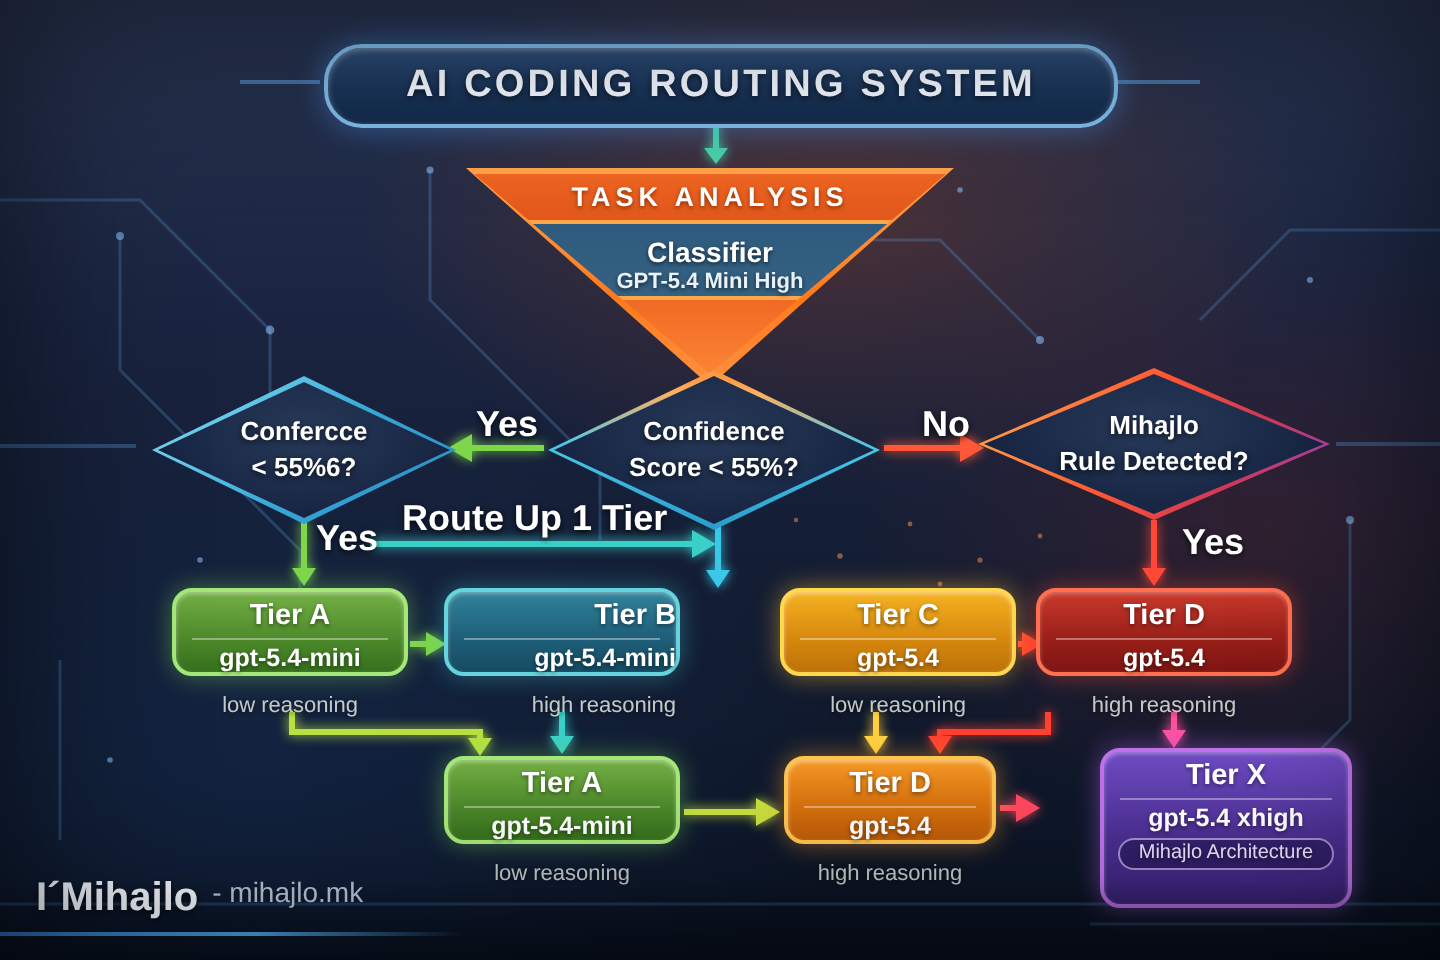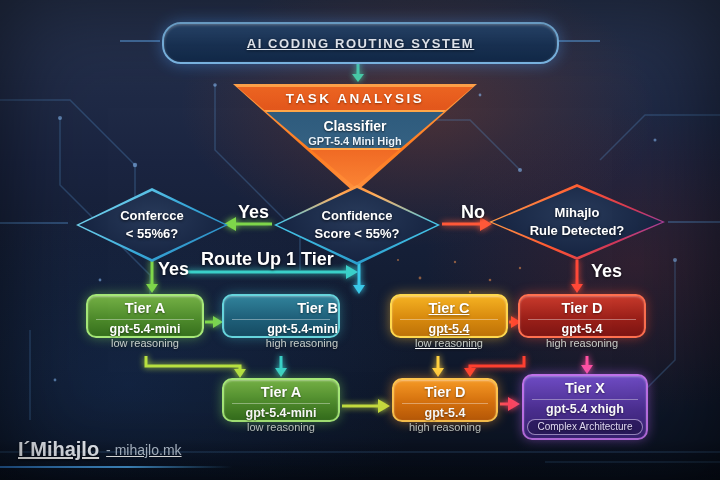--- a/index.html
+++ b/index.html
@@ -16,23 +16,22 @@
   #stage::after{content:"";position:absolute;inset:0;pointer-events:none;
     box-shadow:inset 0 0 90px rgba(0,0,0,.55);}
   .abs{position:absolute;}
   
   .title-box{
     left:162px;top:22px;width:393px;height:38px;border-radius:19px;
     border:2px solid #7db9e8;
     background:linear-gradient(180deg,#2c4d78 0%,#1a3458 55%,#122a4a 100%);
     box-shadow:0 0 16px rgba(80,160,255,.45), inset 0 1px 3px rgba(255,255,255,.35);
     display:flex;align-items:center;justify-content:center;
-    font-size:13px;font-weight:bold;letter-spacing:1.6px;color:#f2f7ff;
+    font-size:19px;font-weight:bold;letter-spacing:1.6px;color:#f2f7ff;
     text-shadow:0 1px 3px rgba(0,0,0,.6);
-    text-decoration:underline;
   }
   
   .tri-out{left:233px;top:84px;width:244px;height:109px;
     clip-path:polygon(0 0,100% 0,50% 100%);
     background:linear-gradient(180deg,#ffa24a,#ff7a1e 60%,#ff9240);
     filter:drop-shadow(0 0 9px rgba(255,120,25,.85));}
   .tri-in{left:4px;top:3px;right:4px;bottom:6px;position:absolute;
     clip-path:polygon(0 0,100% 0,50% 100%);
     background:linear-gradient(180deg,
       #ee6522 0,#e2571c 23px,
@@ -62,47 +61,47 @@
   .d-label{position:absolute;inset:0;display:flex;flex-direction:column;
     align-items:center;justify-content:center;line-height:1.35;
     font-size:13px;font-weight:bold;color:#fff;text-shadow:0 1px 3px rgba(0,0,0,.7);}
   
   .tier{position:absolute;height:44px;border-radius:10px;border:2px solid;
     box-sizing:border-box;text-align:center;line-height:1.15;
     text-shadow:0 1px 2px rgba(0,0,0,.45);}
   .tier .tier-head{font-size:14.5px;font-weight:bold;margin-top:4px;color:#fff;}
   .tier .tier-rule{height:1px;margin:2px 8px 2px;background:rgba(255,255,255,.38);}
   .tier .tier-model{font-size:12.5px;font-weight:bold;color:#fff;}
-  .tier .tier-sub{font-size:11px;color:rgba(240,246,238,.8);margin-top:1px;}
+  .tier .tier-sub{font-size:11px;color:rgba(240,246,238,.8);margin-top:11px;}
   .t-green{background:linear-gradient(180deg,#74b045 0%,#4f8c2c 55%,#36701d);
     border-color:#a6e878;box-shadow:0 0 12px rgba(130,220,90,.45), inset 0 1px 2px rgba(255,255,255,.4);}
   .t-teal{background:linear-gradient(180deg,#31839b 0%,#1f607a 55%,#154b62);
     border-color:#66d4dc;box-shadow:0 0 12px rgba(70,200,210,.4), inset 0 1px 2px rgba(255,255,255,.35);text-align:right;}
   .t-gold{background:linear-gradient(180deg,#f5b222 0%,#d88a0e 55%,#bd7208);
-    border-color:#ffd84e;box-shadow:0 0 12px rgba(255,190,50,.5), inset 0 1px 2px rgba(255,255,255,.45);text-decoration:underline;}
+    border-color:#ffd84e;box-shadow:0 0 12px rgba(255,190,50,.5), inset 0 1px 2px rgba(255,255,255,.45);}
   .t-red{background:linear-gradient(180deg,#c93a2c 0%,#9c2019 55%,#7e1513);
     border-color:#ff7050;box-shadow:0 0 12px rgba(255,80,50,.45), inset 0 1px 2px rgba(255,255,255,.3);}
   .t-orange{background:linear-gradient(180deg,#f59a26 0%,#d8720e 55%,#bd5c08);
     border-color:#ffc44e;box-shadow:0 0 12px rgba(255,160,50,.5), inset 0 1px 2px rgba(255,255,255,.45);}
   .t-purple{background:linear-gradient(180deg,#6f4cc4 0%,#4c2f92 55%,#3a2378);
     border-color:#bf72ea;box-shadow:0 0 12px rgba(180,100,240,.5), inset 0 1px 2px rgba(255,255,255,.35);}
   .t-purple .tier-sub{display:inline-block;border:1px solid rgba(225,205,255,.65);
     border-radius:9px;padding:1px 9px;font-size:10px;color:#ece4ff;
     background:rgba(25,15,65,.45);margin-top:3px;}
   
   .elabel{position:absolute;font-size:18px;font-weight:bold;color:#fff;
     text-shadow:0 1px 3px rgba(0,0,0,.8);white-space:nowrap;}
   
   svg.layer{position:absolute;left:0;top:0;}
   .wires g{filter:drop-shadow(0 0 3px currentColor);}
   .wires line,.wires path{stroke:currentColor;stroke-width:3;fill:none;}
   .wires polygon{fill:currentColor;stroke:none;}
   .deco line,.deco path{stroke:#5a9ad8;fill:none;}
   
-  .wm{left:18px;top:438px;display:flex;align-items:center;gap:7px;text-decoration:underline;}
+  .wm{left:18px;top:438px;display:flex;align-items:flex-start;gap:7px;}
   .wm-name{font-size:20px;font-weight:bold;color:#f4f8ff;text-shadow:0 1px 3px rgba(0,0,0,.7);}
   .wm-site{font-size:14px;color:#b9c6d6;}
   .wm-line{left:0;top:466px;width:232px;height:2px;
     background:linear-gradient(90deg,#2a6ab0,#4aa0e0 55%,rgba(70,150,220,0));}
   .bottom-shade{left:0;top:440px;width:720px;height:40px;
     background:linear-gradient(180deg,rgba(4,8,16,0) 0%,rgba(4,8,16,.5) 100%);}
 </style>
 </head>
 <body>
 
@@ -290,25 +289,25 @@
     <div class="tier-rule"></div>
     <div class="tier-model">gpt-5.4-mini</div>
     <div class="tier-sub">low reasoning</div>
   </div>
   <div class="tier t-orange" style="left:392px;top:378px;width:106px;">
     <div class="tier-head">Tier D</div>
     <div class="tier-rule"></div>
     <div class="tier-model">gpt-5.4</div>
     <div class="tier-sub">high reasoning</div>
   </div>
-  <div class="tier t-purple" style="left:522px;top:374px;width:126px;height:66px;">
+  <div class="tier t-purple" style="left:550px;top:374px;width:126px;height:80px;">
     <div class="tier-head">Tier X</div>
     <div class="tier-rule"></div>
     <div class="tier-model">gpt-5.4 xhigh</div>
-    <div class="tier-sub">Complex Architecture</div>
+    <div class="tier-sub">Mihajlo Architecture</div>
   </div>
 
   <div class="abs bottom-shade"></div>
   <div class="abs wm">
     <span class="wm-name">I´Mihajlo</span>
     <span class="wm-site">- mihajlo.mk</span>
   </div>
   <div class="abs wm-line"></div>
 
 </div>

